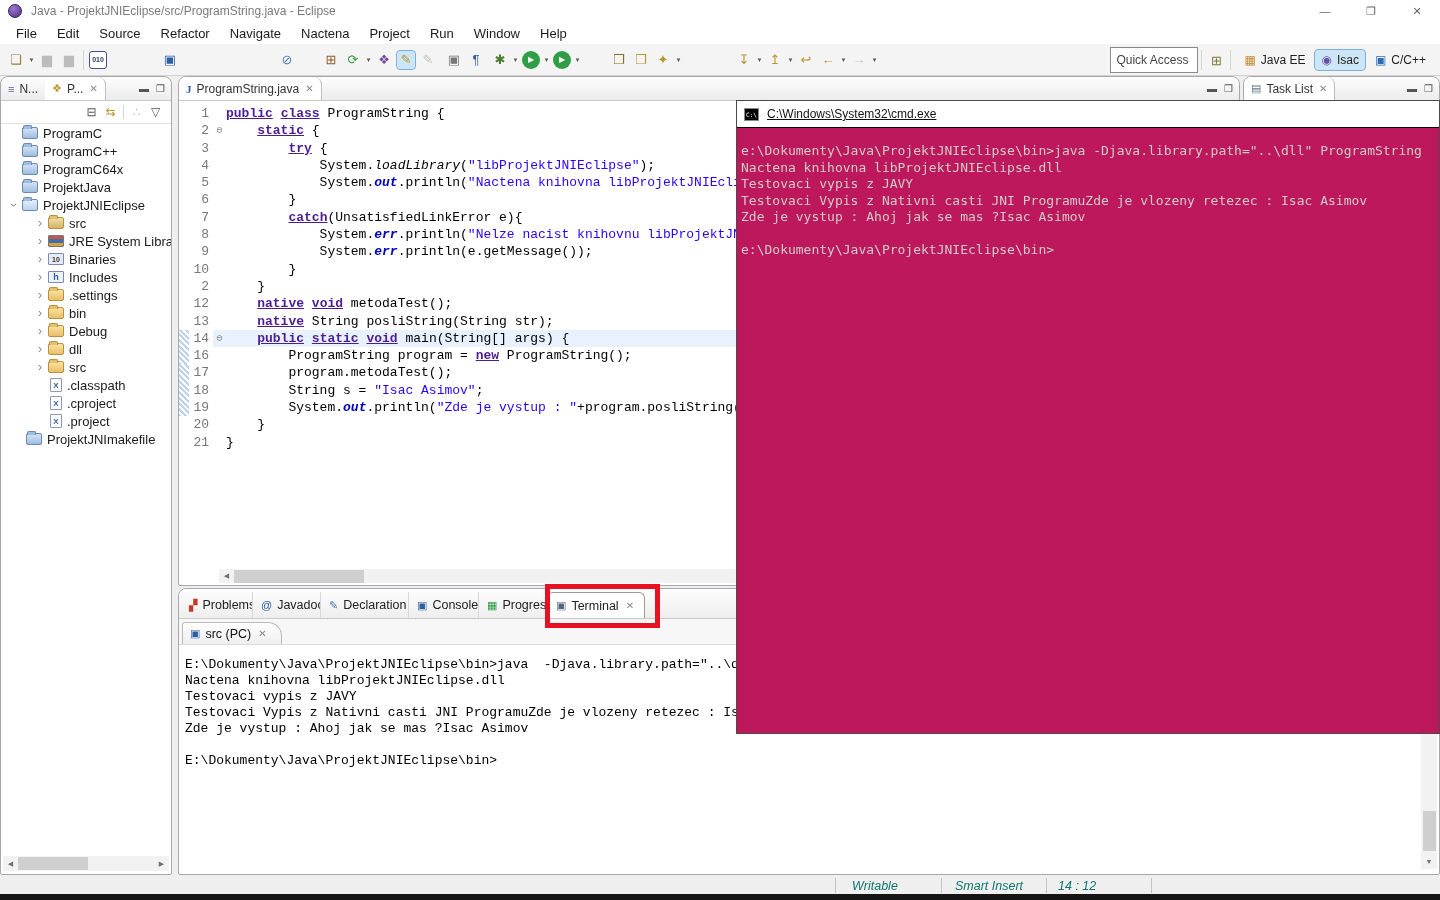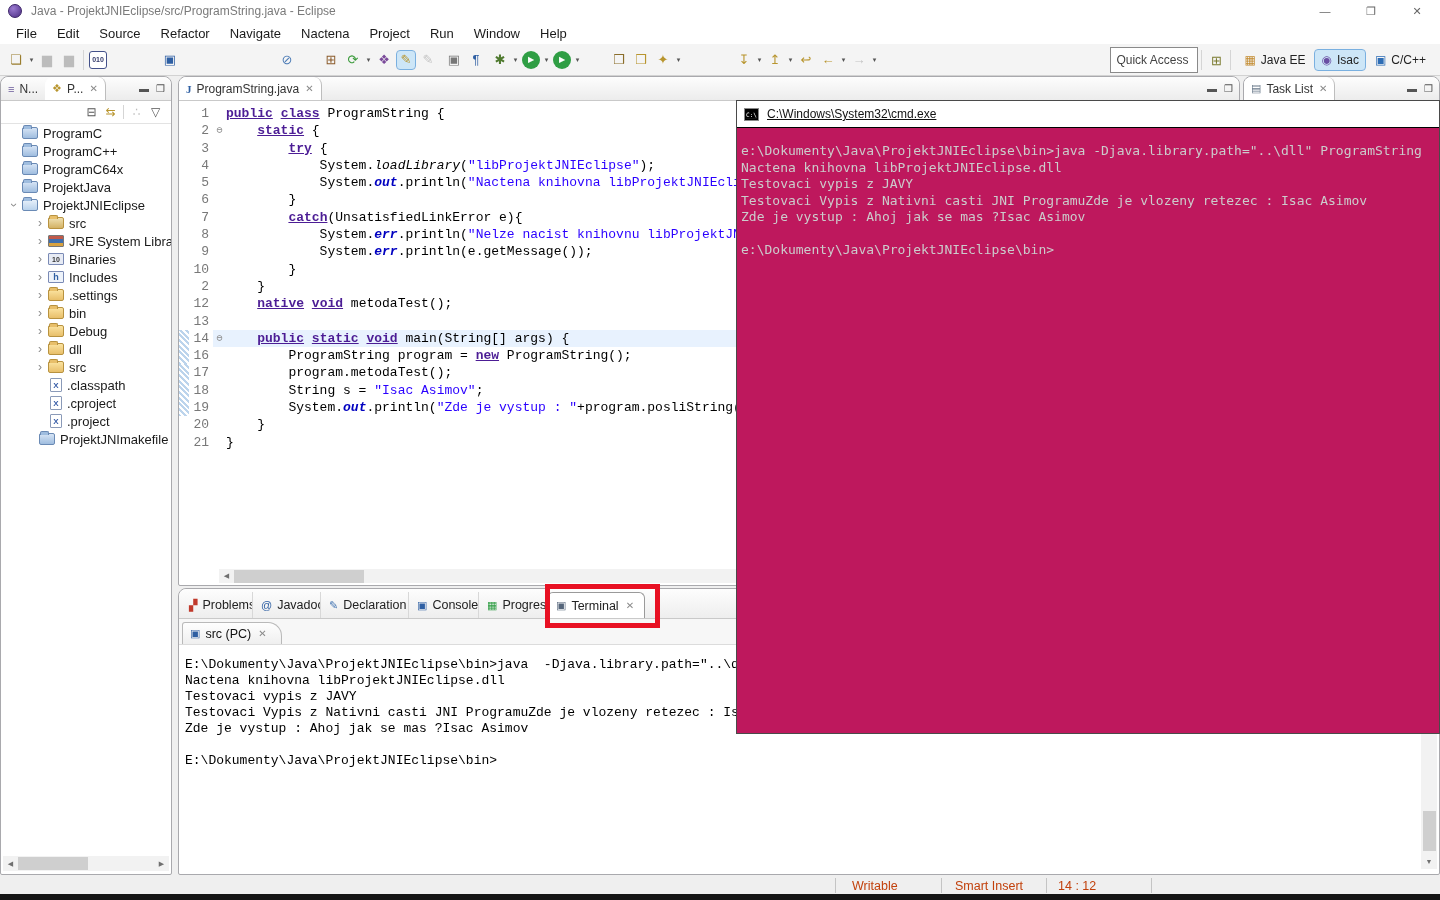--- a/index.html
+++ b/index.html
@@ -112,21 +112,21 @@
 #cmd{left:736px;top:100px;width:704px;height:634px;background:#be185d;border:1px solid #4a4a4a;z-index:10;text-decoration:underline;}
 #cmd-titlebar{height:27px;background:#fff;display:flex;align-items:center;border-bottom:1px solid #000;}
 #cmd-icon{width:15px;height:13px;margin-left:7px;background:#000;border:1px solid #888;color:#fff;font-size:6px;display:flex;align-items:center;justify-content:center;font-family:"DejaVu Sans Mono",monospace;flex:none;}
 #cmd-title{margin-left:8px;font-size:12px;color:#111;white-space:nowrap;}
 #cmd-text{position:absolute;left:4px;top:42px;font-family:"DejaVu Sans Mono","Liberation Mono",monospace;font-size:13px;line-height:16.5px;white-space:pre;color:#cccccc;}
 
 
 #red-box{left:545px;top:584px;width:115px;height:44px;border:5px solid #e81123;z-index:20;}
 
 
-#statusbar{left:0;top:878px;width:1265px;height:16px;background:#efefef;font-size:12.5px;color:#c2410c;}
+#statusbar{left:0;top:878px;width:1265px;height:16px;background:#efefef;font-size:12.5px;color:#0f766e;font-style:italic;}
 .status-sep{position:absolute;top:0;width:1px;height:15px;background:#c4c4c4;}
 .status-text{position:absolute;top:1px;white-space:nowrap;}
 #black-strip{left:0;top:894px;width:1440px;height:6px;background:#151515;}
 </style>
 </head>
 <body>
 
 <div class="abs" id="titlebar">
   <div id="app-icon"></div>
   <div id="window-title">Java - ProjektJNIEclipse/src/ProgramString.java - Eclipse</div>
@@ -360,21 +360,21 @@
       <div class="tree-row" style="padding-left: 32px;">
         <span class="tree-arrow"></span>
         <span class="ti ti-xfile">X</span>
         <span class="tree-label">.cproject</span>
       </div>
       <div class="tree-row" style="padding-left: 32px;">
         <span class="tree-arrow"></span>
         <span class="ti ti-xfile">X</span>
         <span class="tree-label">.project</span>
       </div>
-      <div class="tree-row" style="padding-left: 23px;">
+      <div class="tree-row" style="padding-left: 10px;">
         <span class="tree-arrow"></span>
         <span class="ti ti-project-closed"></span>
         <span class="tree-label">ProjektJNImakefile</span>
       </div>
     </div>
   <div id="explorer-hscroll">
     <div class="sb-arrow">◀</div>
     <div class="sb-thumb-h" style="width:70px;"></div>
     <div style="flex:1;"></div>
     <div class="sb-arrow">▶</div>
@@ -400,21 +400,21 @@
         <div class="code-line"><span class="annot"></span><span class="lnum">3</span><span class="code-rest"><span class="fold"></span><span class="code-text"><span class="seg-p">        </span><span class="seg-k">try</span><span class="seg-p"> {</span></span></span></div>
         <div class="code-line"><span class="annot"></span><span class="lnum">4</span><span class="code-rest"><span class="fold"></span><span class="code-text"><span class="seg-p">            System.</span><span class="seg-m">loadLibrary</span><span class="seg-p">(</span><span class="seg-s">"libProjektJNIEclipse"</span><span class="seg-p">);</span></span></span></div>
         <div class="code-line"><span class="annot"></span><span class="lnum">5</span><span class="code-rest"><span class="fold"></span><span class="code-text"><span class="seg-p">            System.</span><span class="seg-f">out</span><span class="seg-p">.println(</span><span class="seg-s">"Nactena knihovna libProjektJNIEclipse.dll"</span><span class="seg-p">);</span></span></span></div>
         <div class="code-line"><span class="annot"></span><span class="lnum">6</span><span class="code-rest"><span class="fold"></span><span class="code-text"><span class="seg-p">        }</span></span></span></div>
         <div class="code-line"><span class="annot"></span><span class="lnum">7</span><span class="code-rest"><span class="fold"></span><span class="code-text"><span class="seg-p">        </span><span class="seg-k">catch</span><span class="seg-p">(UnsatisfiedLinkError e){</span></span></span></div>
         <div class="code-line"><span class="annot"></span><span class="lnum">8</span><span class="code-rest"><span class="fold"></span><span class="code-text"><span class="seg-p">            System.</span><span class="seg-f">err</span><span class="seg-p">.println(</span><span class="seg-s">"Nelze nacist knihovnu libProjektJNIEclipse"</span><span class="seg-p">);</span></span></span></div>
         <div class="code-line"><span class="annot"></span><span class="lnum">9</span><span class="code-rest"><span class="fold"></span><span class="code-text"><span class="seg-p">            System.</span><span class="seg-f">err</span><span class="seg-p">.println(e.getMessage());</span></span></span></div>
         <div class="code-line"><span class="annot"></span><span class="lnum">10</span><span class="code-rest"><span class="fold"></span><span class="code-text"><span class="seg-p">        }</span></span></span></div>
         <div class="code-line"><span class="annot"></span><span class="lnum">2</span><span class="code-rest"><span class="fold"></span><span class="code-text"><span class="seg-p">    }</span></span></span></div>
         <div class="code-line"><span class="annot"></span><span class="lnum">12</span><span class="code-rest"><span class="fold"></span><span class="code-text"><span class="seg-p">    </span><span class="seg-k">native</span><span class="seg-p"> </span><span class="seg-k">void</span><span class="seg-p"> metodaTest();</span></span></span></div>
-        <div class="code-line"><span class="annot"></span><span class="lnum">13</span><span class="code-rest"><span class="fold"></span></span></div>
+        <div class="code-line"><span class="annot"></span><span class="lnum">13</span><span class="code-rest"><span class="fold"></span><span class="code-text"><span class="seg-p">    </span><span class="seg-k">native</span><span class="seg-p"> String posliString(String str);</span></span></span></div>
         <div class="code-line current"><span class="annot hatch"></span><span class="lnum">14</span><span class="code-rest"><span class="fold">⊖</span><span class="code-text"><span class="seg-p">    </span><span class="seg-k">public</span><span class="seg-p"> </span><span class="seg-k">static</span><span class="seg-p"> </span><span class="seg-k">void</span><span class="seg-p"> main(String[] args) {</span></span></span></div>
         <div class="code-line"><span class="annot hatch"></span><span class="lnum">16</span><span class="code-rest"><span class="fold"></span><span class="code-text"><span class="seg-p">        ProgramString program = </span><span class="seg-k">new</span><span class="seg-p"> ProgramString();</span></span></span></div>
         <div class="code-line"><span class="annot hatch"></span><span class="lnum">17</span><span class="code-rest"><span class="fold"></span><span class="code-text"><span class="seg-p">        program.metodaTest();</span></span></span></div>
         <div class="code-line"><span class="annot hatch"></span><span class="lnum">18</span><span class="code-rest"><span class="fold"></span><span class="code-text"><span class="seg-p">        String s = </span><span class="seg-s">"Isac Asimov"</span><span class="seg-p">;</span></span></span></div>
         <div class="code-line"><span class="annot hatch"></span><span class="lnum">19</span><span class="code-rest"><span class="fold"></span><span class="code-text"><span class="seg-p">        System.</span><span class="seg-f">out</span><span class="seg-p">.println(</span><span class="seg-s">"Zde je vystup : "</span><span class="seg-p">+program.posliString(s));</span></span></span></div>
         <div class="code-line"><span class="annot"></span><span class="lnum">20</span><span class="code-rest"><span class="fold"></span><span class="code-text"><span class="seg-p">    }</span></span></span></div>
         <div class="code-line"><span class="annot"></span><span class="lnum">21</span><span class="code-rest"><span class="fold"></span><span class="code-text"><span class="seg-p">}</span></span></span></div>
       </div>
   </div>
   <div id="editor-hscroll">

